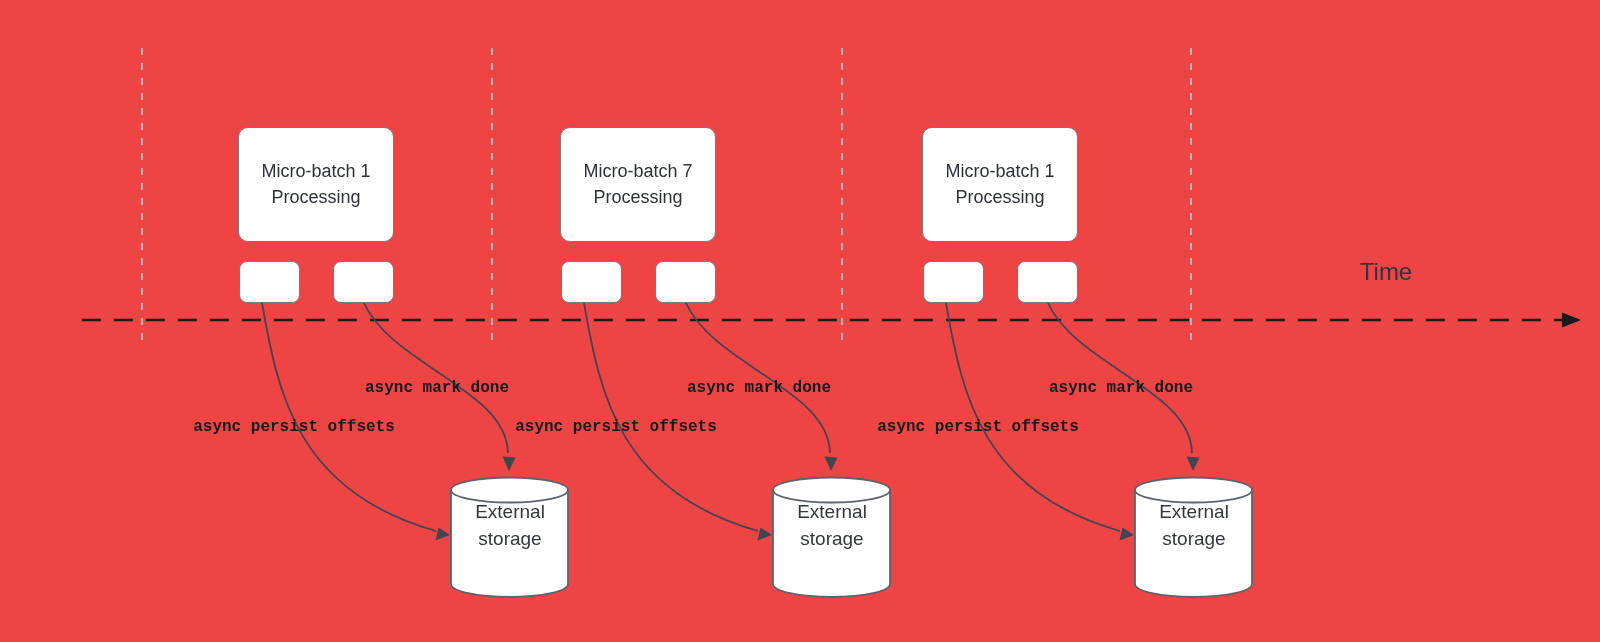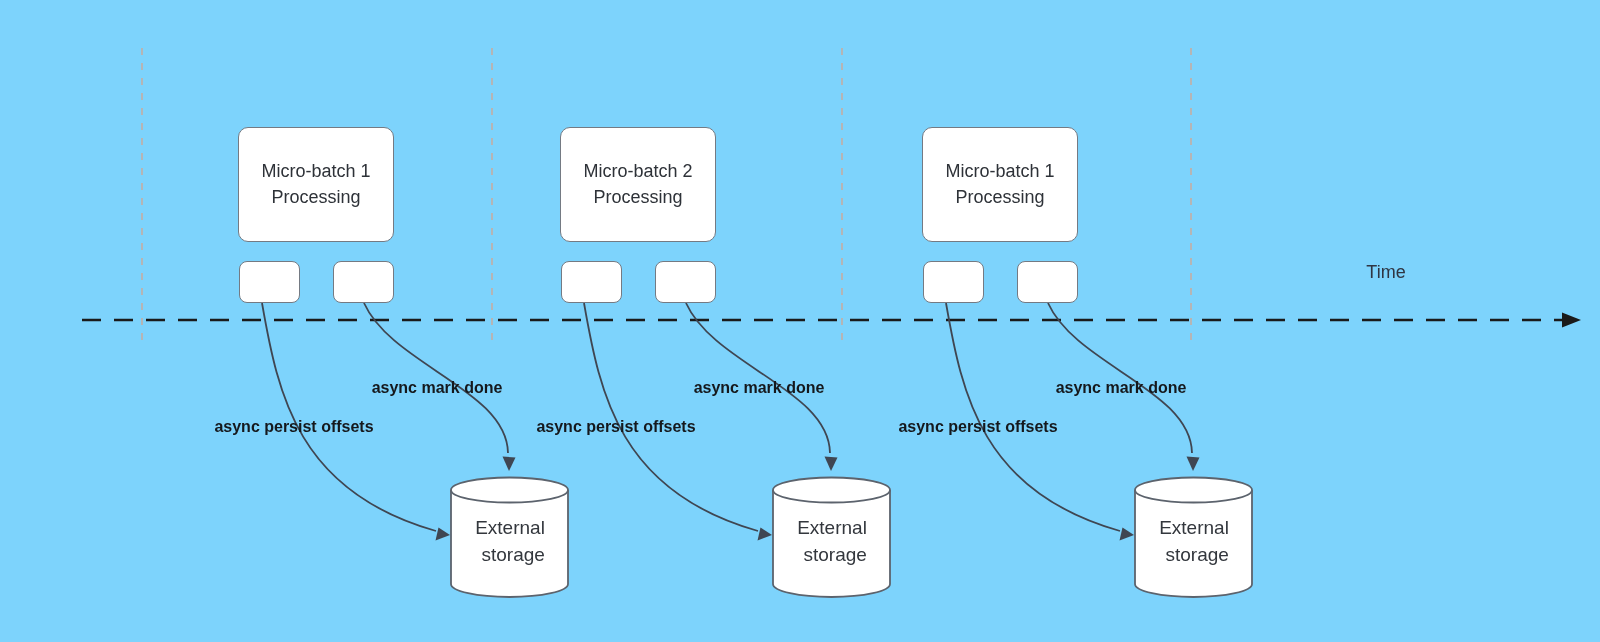--- a/index.html
+++ b/index.html
@@ -1,21 +1,21 @@
 <!DOCTYPE html>
 <html><head>
 <meta charset="utf-8">
 <style>
   * { margin: 0; padding: 0; box-sizing: border-box; }
   html, body { background: #ffffff; }
   #stage {
     position: relative;
     width: 1600px;
     height: 642px;
-    background: #7dd3fc;
+    background: #ef4444;
     font-family: "Liberation Sans", sans-serif;
     overflow: hidden;
   }
   #wires {
     position: absolute;
     inset: 0;
     width: 1600px;
     height: 642px;
   }
   .divider {
@@ -79,39 +79,40 @@
   }
   .mini-box.left  { left: 239px; }
   .mini-box.right { left: 333px; }
   .arrow-label {
     position: absolute;
     transform: translate(-50%, -50%);
     white-space: nowrap;
     font-size: 16px;
     font-weight: bold;
     color: #15181c;
+    font-family: Liberation Mono, monospace;
   }
   .arrow-label.persist { left: 294px; top: 427px; }
   .arrow-label.markdone { left: 437px; top: 388px; }
   .storage-label {
     position: absolute;
     left: 510px;
-    top: 542px;
+    top: 526px;
     transform: translate(-50%, -50%);
-    text-align: right;
+    text-align: center;
     font-size: 19px;
     line-height: 1.4;
     color: #33373d;
   }
   .time-label {
     position: absolute;
     left: 1386px;
     top: 272px;
     transform: translate(-50%, -50%);
-    font-size: 18px;
+    font-size: 24px;
     color: #2f3542;
   }
 </style>
 </head>
 <body>
 
 <div id="stage">
 
   <svg id="wires" viewBox="0 0 1600 642" xmlns="http://www.w3.org/2000/svg">
 
@@ -161,21 +162,21 @@
     <div class="arrow-label persist">async persist offsets</div>
     <div class="arrow-label markdone">async mark done</div>
     <div class="storage-label">
       <div>External</div>
       <div>storage</div>
     </div>
   </div>
 
   <div class="section-wrap" style="left:322px;">
     <div class="proc-box">
-      <span>Micro-batch 2</span>
+      <span>Micro-batch 7</span>
       <span>Processing</span>
     </div>
     <div class="mini-box left"></div>
     <div class="mini-box right"></div>
     <div class="arrow-label persist">async persist offsets</div>
     <div class="arrow-label markdone">async mark done</div>
     <div class="storage-label">
       <div>External</div>
       <div>storage</div>
     </div>

